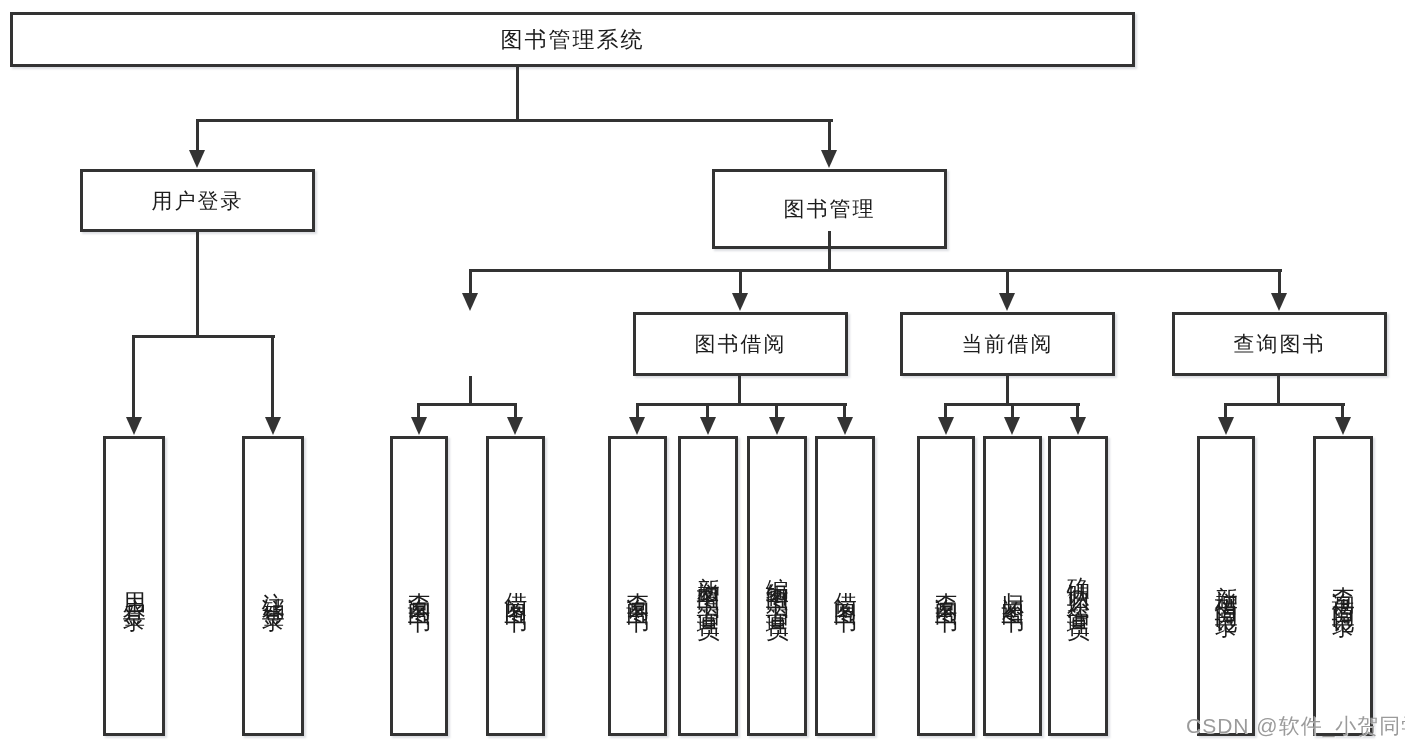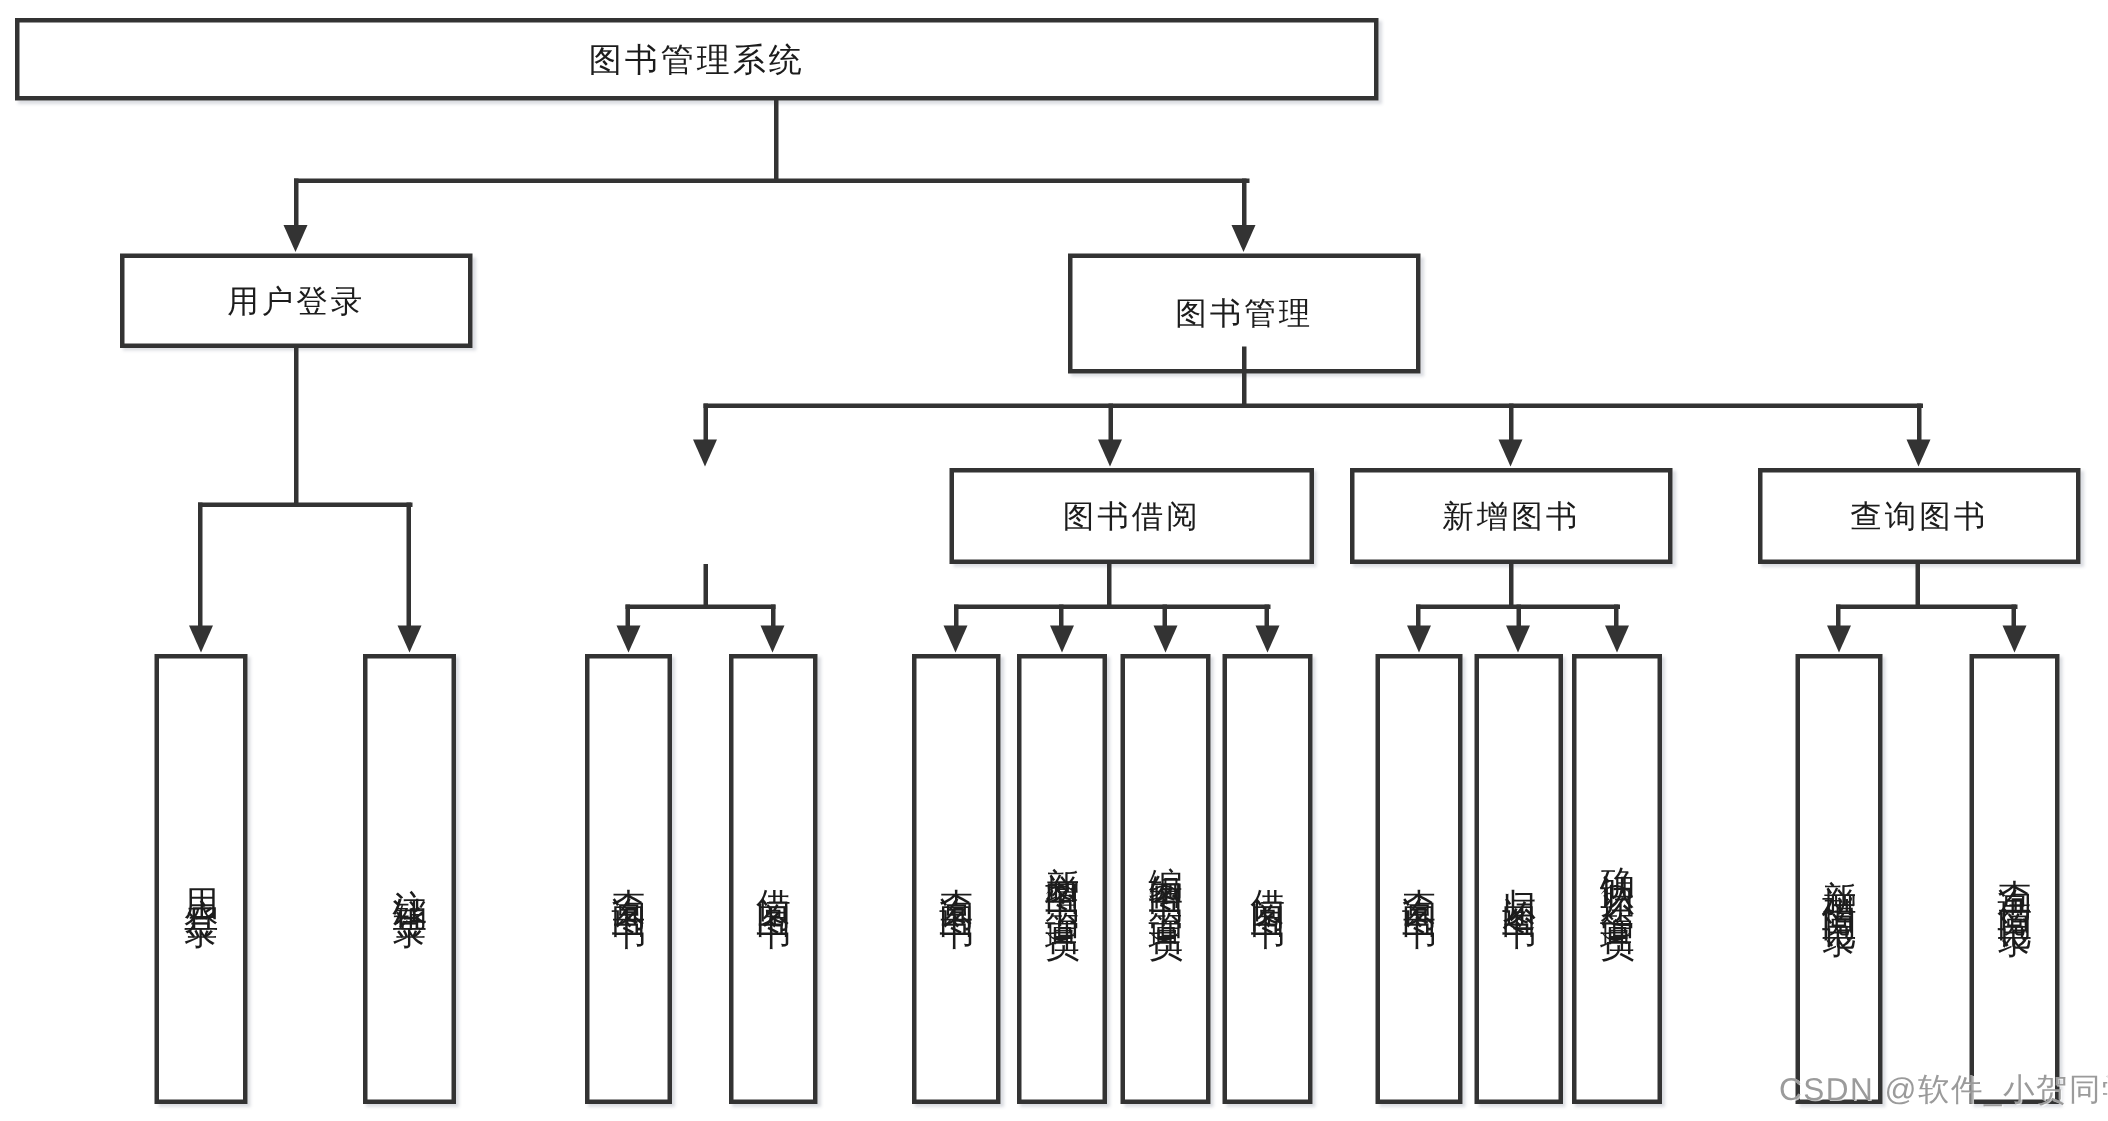--- a/index.html
+++ b/index.html
@@ -64,25 +64,25 @@
     top: 712px;
     font-size: 21px;
     color: #9b9b9b;
     letter-spacing: 1px;
     white-space: nowrap;
     z-index: 10;
     text-shadow: 1px 1px 0 rgba(255,255,255,0.7);
   }
 
   
-  .root-box   { left: 10px;  top: 12px;  width: 909px; height: 55px; }
+  .root-box   { left: 10px;  top: 12px;  width: 1125px; height: 55px; }
   .b-l2-0     { left: 80px;  top: 169px; width: 235px;  height: 63px; }
   .b-l2-1     { left: 712px; top: 169px; width: 235px;  height: 80px; }
   .b-l3-0     { left: 363px; top: 312px; width: 215px;  height: 64px; }
-  .b-l3-1     { left: 633px; top: 312px; width: 243px;  height: 64px; }
+  .b-l3-1     { left: 633px; top: 312px; width: 215px;  height: 64px; }
   .b-l3-2     { left: 900px; top: 312px; width: 215px;  height: 64px; }
   .b-l3-3     { left: 1172px;top: 312px; width: 215px;  height: 64px; }
   .b-leaf-0   { left: 103px; top: 436px; width: 62px; height: 300px; }
   .b-leaf-1   { left: 242px; top: 436px; width: 62px; height: 300px; }
   .b-leaf-2   { left: 390px; top: 436px; width: 58px; height: 300px; }
   .b-leaf-3   { left: 486px; top: 436px; width: 59px; height: 300px; }
   .b-leaf-4   { left: 608px; top: 436px; width: 59px; height: 300px; }
   .b-leaf-5   { left: 678px; top: 436px; width: 60px; height: 300px; }
   .b-leaf-6   { left: 747px; top: 436px; width: 60px; height: 300px; }
   .b-leaf-7   { left: 815px; top: 436px; width: 60px; height: 300px; }
@@ -193,21 +193,21 @@
   <div class="vline s-l3-3"></div>
   <div class="arrow a-l3-0"></div>
   <div class="arrow a-l3-1"></div>
   <div class="arrow a-l3-2"></div>
   <div class="arrow a-l3-3"></div>
 
   <div class="box b-l3-1">
     <span class="label">图书借阅</span>
   </div>
   <div class="box b-l3-2">
-    <span class="label">新增图书</span>
+    <span class="label">当前借阅</span>
   </div>
   <div class="box b-l3-3">
     <span class="label">查询图书</span>
   </div>
 
   <div class="vline v-nb"></div>
   <div class="hline h-nb"></div>
   <div class="vline s-leaf-2"></div>
   <div class="vline s-leaf-3"></div>
   <div class="arrow a-leaf-2"></div>

